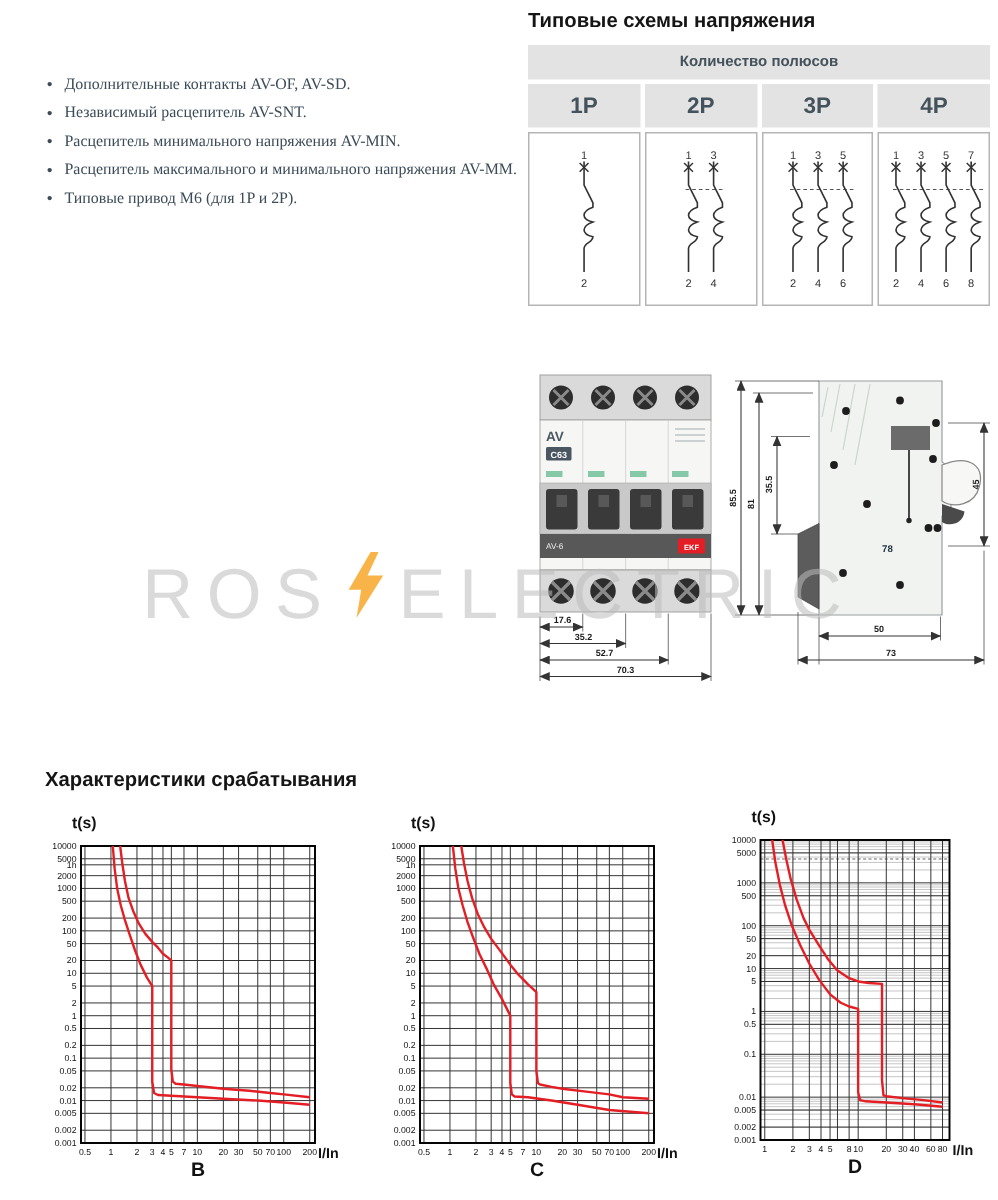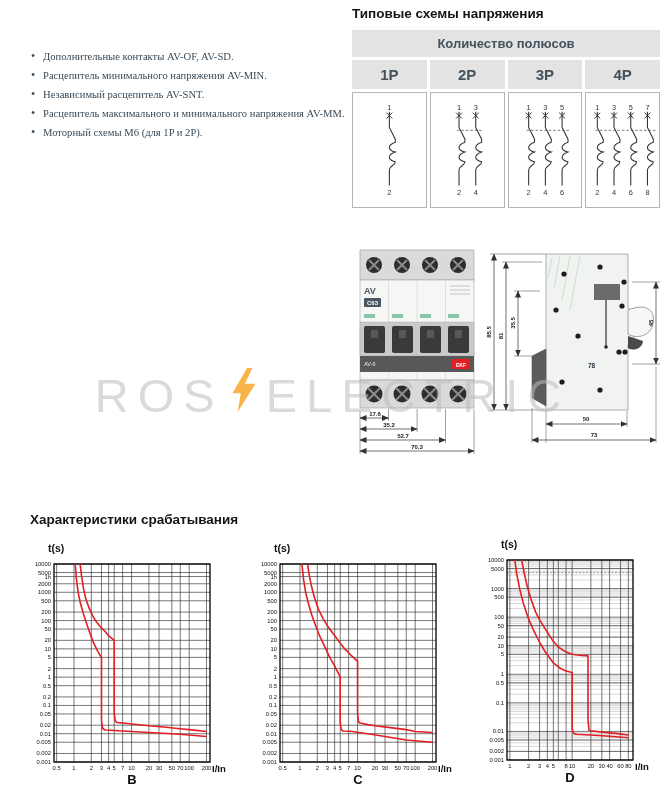--- a/index.html
+++ b/index.html
@@ -9,21 +9,21 @@
   h3.sec{margin:0;font-size:13.5px;font-weight:bold;color:#151515;}
   
   #devices{left:30px;top:44px;width:318px;}
   #devices ul{margin:7px 0 0 0;padding:0;list-style:none;}
   #devices li{position:relative;padding:0 0 0 13px;margin:0 0 7px 0;
               font-size:10.6px;line-height:12px;color:#3b4b57;font-family:Liberation Serif, serif;}
   #devices li::before{content:"\2022";position:absolute;left:1px;top:-1px;color:#3b4b57;font-size:12px;}
   
   #schemes-title{left:352px;top:6px;}
   #poles-table{left:352px;top:30px;width:308px;}
-  .poles-header{background:#e3e3e3;text-align:center;font-size:13px;font-weight:bold;
+  .poles-header{background:#e3e3e3;text-align:center;font-size:10px;font-weight:bold;
                 color:#44525c;padding:6px 0;margin-bottom:3px;}
   .poles-row{display:flex;gap:3px;}
   .pole-label{flex:1;background:#e3e3e3;text-align:center;font-size:15px;font-weight:bold;
               color:#44525c;padding:6px 0;}
   .poles-cells{display:flex;gap:3px;margin-top:3px;}
   .pole-cell{flex:1;background:#fff;border:1px solid #b5b5b5;height:110px;padding:2px 0;}
   
   #dims-title{left:352px;top:225px;}
   text.dim{font-size:6px;font-weight:bold;fill:#1a1a1a;text-anchor:middle;}
   
@@ -35,24 +35,24 @@
   .watermark .bolt{opacity:.8;}
 </style>
 </head>
 <body>
 
 <div id="page">
 
   <div id="devices" class="abs">
     <ul id="devices-list">
         <li>Дополнительные контакты AV-OF, AV-SD.</li>
+        <li>Независимый расцепитель AV-SNT.</li>
         <li>Расцепитель минимального напряжения AV-MIN.</li>
-        <li>Независимый расцепитель AV-SNT.</li>
         <li>Расцепитель максимального и минимального напряжения AV-MM.</li>
-        <li>Моторный схемы М6 (для 1P и 2P).</li>
+        <li>Типовые привод М6 (для 1P и 2P).</li>
       </ul>
   </div>
 
   <h3 class="sec abs" id="schemes-title">Типовые схемы напряжения</h3>
   <div id="poles-table" class="abs">
     <div class="poles-header">Количество полюсов</div>
     <div class="poles-row" id="poles-labels">
         <div class="pole-label">1P</div>
         <div class="pole-label">2P</div>
         <div class="pole-label">3P</div>

